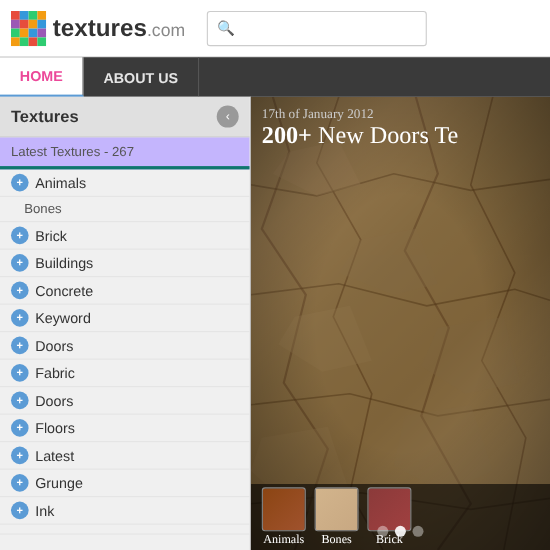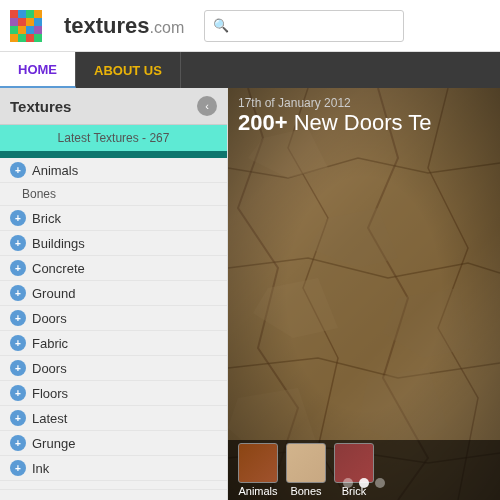--- a/index.html
+++ b/index.html
@@ -10,21 +10,21 @@
       display: flex;
       align-items: center;
       background: #fff;
       border-bottom: 1px solid #ddd;
       padding: 6px 10px;
       height: 52px;
     }
     #logo-area {
       display: flex;
       align-items: center;
-      gap: 22px;
+      gap: 6px;
       margin-right: 20px;
     }
     .logo-icon {
       width: 32px;
       height: 32px;
     }
     #search-bar {
       display: flex;
       align-items: center;
       border: 1px solid #ccc;
@@ -47,30 +47,30 @@
     #nav {
       display: flex;
       background: #3a3a3a;
       height: 36px;
       align-items: stretch;
     }
     .nav-item {
       display: flex;
       align-items: center;
       padding: 0 18px;
-      color: #eab308;
+      color: #e5e5e5;
       font-size: 13px;
       font-weight: bold;
       cursor: pointer;
       border-right: 1px solid #555;
       text-transform: uppercase;
     }
     .nav-item.active {
       background: #fff;
-      color: #6d28d9;
+      color: #ec4899;
       border-bottom: 2px solid #5b9bd5;
     }
 
     
     #main {
       display: flex;
       height: calc(500px - 52px - 36px);
     }
 
     
@@ -103,23 +103,22 @@
       align-items: center;
       justify-content: center;
       color: #fff;
       font-size: 11px;
       cursor: pointer;
     }
     .sidebar-latest {
       padding: 6px 10px;
       font-size: 12px;
       color: #555;
-      background: #5eead4;
-      border-bottom: 7px solid #0f766e;
-      text-align: center;
+      background: #c4b5fd;
+      border-bottom: 3px solid #0f766e;
     }
     .sidebar-item {
       display: flex;
       align-items: center;
       padding: 4px 10px;
       cursor: pointer;
       color: #333;
       font-size: 13px;
       border-bottom: 1px solid #e4e4e4;
     }
@@ -142,20 +141,21 @@
       margin-right: 6px;
       flex-shrink: 0;
     }
 
     
     #content {
       flex: 1;
       overflow: hidden;
       position: relative;
       background: #2a2a2a;
+      font-family: Liberation Serif, serif;
     }
     .content-date {
       position: absolute;
       top: 8px;
       left: 10px;
       color: #ccc;
       font-size: 12px;
       z-index: 2;
     }
     .content-title {
@@ -294,21 +294,21 @@
     <div class="sidebar-item">
       <span class="circle-icon">+</span>
       <span>Buildings</span>
     </div>
     <div class="sidebar-item">
       <span class="circle-icon">+</span>
       <span>Concrete</span>
     </div>
     <div class="sidebar-item">
       <span class="circle-icon">+</span>
-      <span>Ground</span>
+      <span>Keyword</span>
     </div>
     <div class="sidebar-item">
       <span class="circle-icon">+</span>
       <span>Doors</span>
     </div>
     <div class="sidebar-item">
       <span class="circle-icon">+</span>
       <span>Fabric</span>
     </div>
     <div class="sidebar-item">

